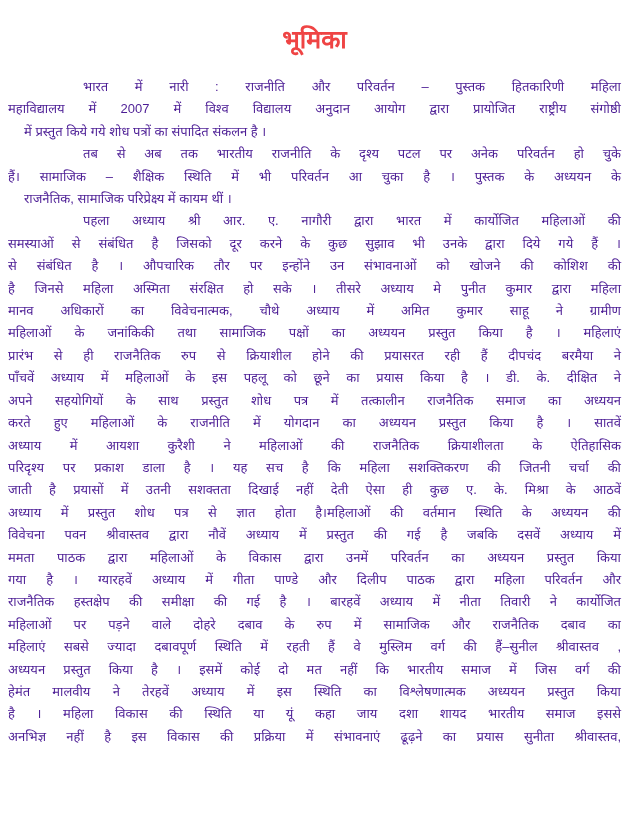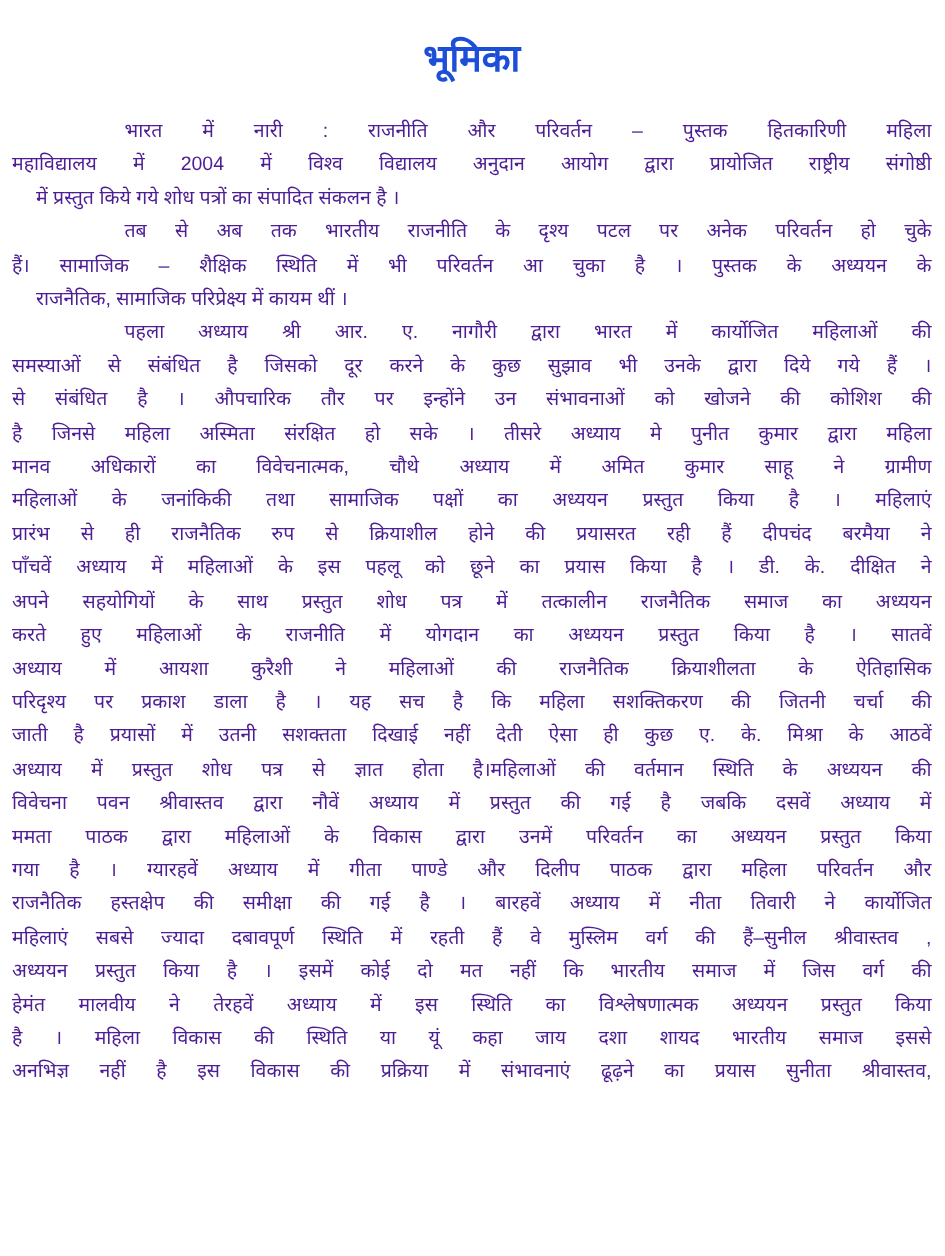--- a/index.html
+++ b/index.html
@@ -20,21 +20,21 @@
     height: 837px;
     padding: 22px 9px 0 8px;
     background: #ffffff;
   }
   .doc-title {
     margin: 0 0 20px 0;
     text-align: center;
     font-size: 25px;
     font-weight: bold;
     line-height: 34px;
-    color: #1d4ed8;
+    color: #ef4444;
   }
   .doc-body {
     font-size: 13px;
     line-height: 22.4px;
     color: #4c1d95;
   }
   .para {
     margin: 0;
     padding: 0;
   }
@@ -57,21 +57,21 @@
 </head>
 <body>
 
 <div class="page">
   <h1 class="doc-title">भूमिका</h1>
 
   <div class="doc-body">
 
     <div class="para">
       <div class="line indent">भारत में नारी : राजनीति और परिवर्तन – पुस्तक हितकारिणी महिला</div>
-      <div class="line">महाविद्यालय में 2004 में विश्व विद्यालय अनुदान आयोग द्वारा प्रायोजित राष्ट्रीय संगोष्ठी</div>
+      <div class="line">महाविद्यालय में 2007 में विश्व विद्यालय अनुदान आयोग द्वारा प्रायोजित राष्ट्रीय संगोष्ठी</div>
       <div class="line last">में प्रस्तुत किये गये शोध पत्रों का संपादित संकलन है ।</div>
     </div>
 
     <div class="para">
       <div class="line indent">तब से अब तक भारतीय राजनीति के दृश्य पटल पर अनेक परिवर्तन हो चुके</div>
       <div class="line">हैं। सामाजिक – शैक्षिक स्थिति में भी परिवर्तन आ चुका है । पुस्तक के अध्ययन के</div>
       <div class="line last">राजनैतिक, सामाजिक परिप्रेक्ष्य में कायम थीं ।</div>
     </div>
 
     <div class="para">
@@ -86,20 +86,21 @@
       <div class="line">अपने सहयोगियों के साथ प्रस्तुत शोध पत्र में तत्कालीन राजनैतिक समाज का अध्ययन</div>
       <div class="line">करते हुए महिलाओं के राजनीति में योगदान का अध्ययन प्रस्तुत किया है । सातवें</div>
       <div class="line">अध्याय में आयशा कुरैशी ने महिलाओं की राजनैतिक क्रियाशीलता के ऐतिहासिक</div>
       <div class="line">परिदृश्य पर प्रकाश डाला है । यह सच है कि महिला सशक्तिकरण की जितनी चर्चा की</div>
       <div class="line">जाती है प्रयासों में उतनी सशक्तता दिखाई नहीं देती ऐसा ही कुछ ए. के. मिश्रा के आठवें</div>
       <div class="line">अध्याय में प्रस्तुत शोध पत्र से ज्ञात होता है।महिलाओं की वर्तमान स्थिति के अध्ययन की</div>
       <div class="line">विवेचना पवन श्रीवास्तव द्वारा नौवें अध्याय में प्रस्तुत की गई है जबकि दसवें अध्याय में</div>
       <div class="line">ममता पाठक द्वारा महिलाओं के विकास द्वारा उनमें परिवर्तन का अध्ययन प्रस्तुत किया</div>
       <div class="line">गया है । ग्यारहवें अध्याय में गीता पाण्डे और दिलीप पाठक द्वारा महिला परिवर्तन और</div>
       <div class="line">राजनैतिक हस्तक्षेप की समीक्षा की गई है । बारहवें अध्याय में नीता तिवारी ने कार्योजित</div>
+      <div class="line">महिलाओं पर पड़ने वाले दोहरे दबाव के रुप में सामाजिक और राजनैतिक दबाव का</div>
       <div class="line">महिलाएं सबसे ज्यादा दबावपूर्ण स्थिति में रहती हैं वे मुस्लिम वर्ग की हैं–सुनील श्रीवास्तव ,</div>
       <div class="line">अध्ययन प्रस्तुत किया है । इसमें कोई दो मत नहीं कि भारतीय समाज में जिस वर्ग की</div>
       <div class="line">हेमंत मालवीय ने तेरहवें अध्याय में इस स्थिति का विश्लेषणात्मक अध्ययन प्रस्तुत किया</div>
       <div class="line">है । महिला विकास की स्थिति या यूं कहा जाय दशा शायद भारतीय समाज इससे</div>
       <div class="line">अनभिज्ञ नहीं है इस विकास की प्रक्रिया में संभावनाएं ढूढ़ने का प्रयास सुनीता श्रीवास्तव,</div>
     </div>
 
   </div>
 </div>
 

